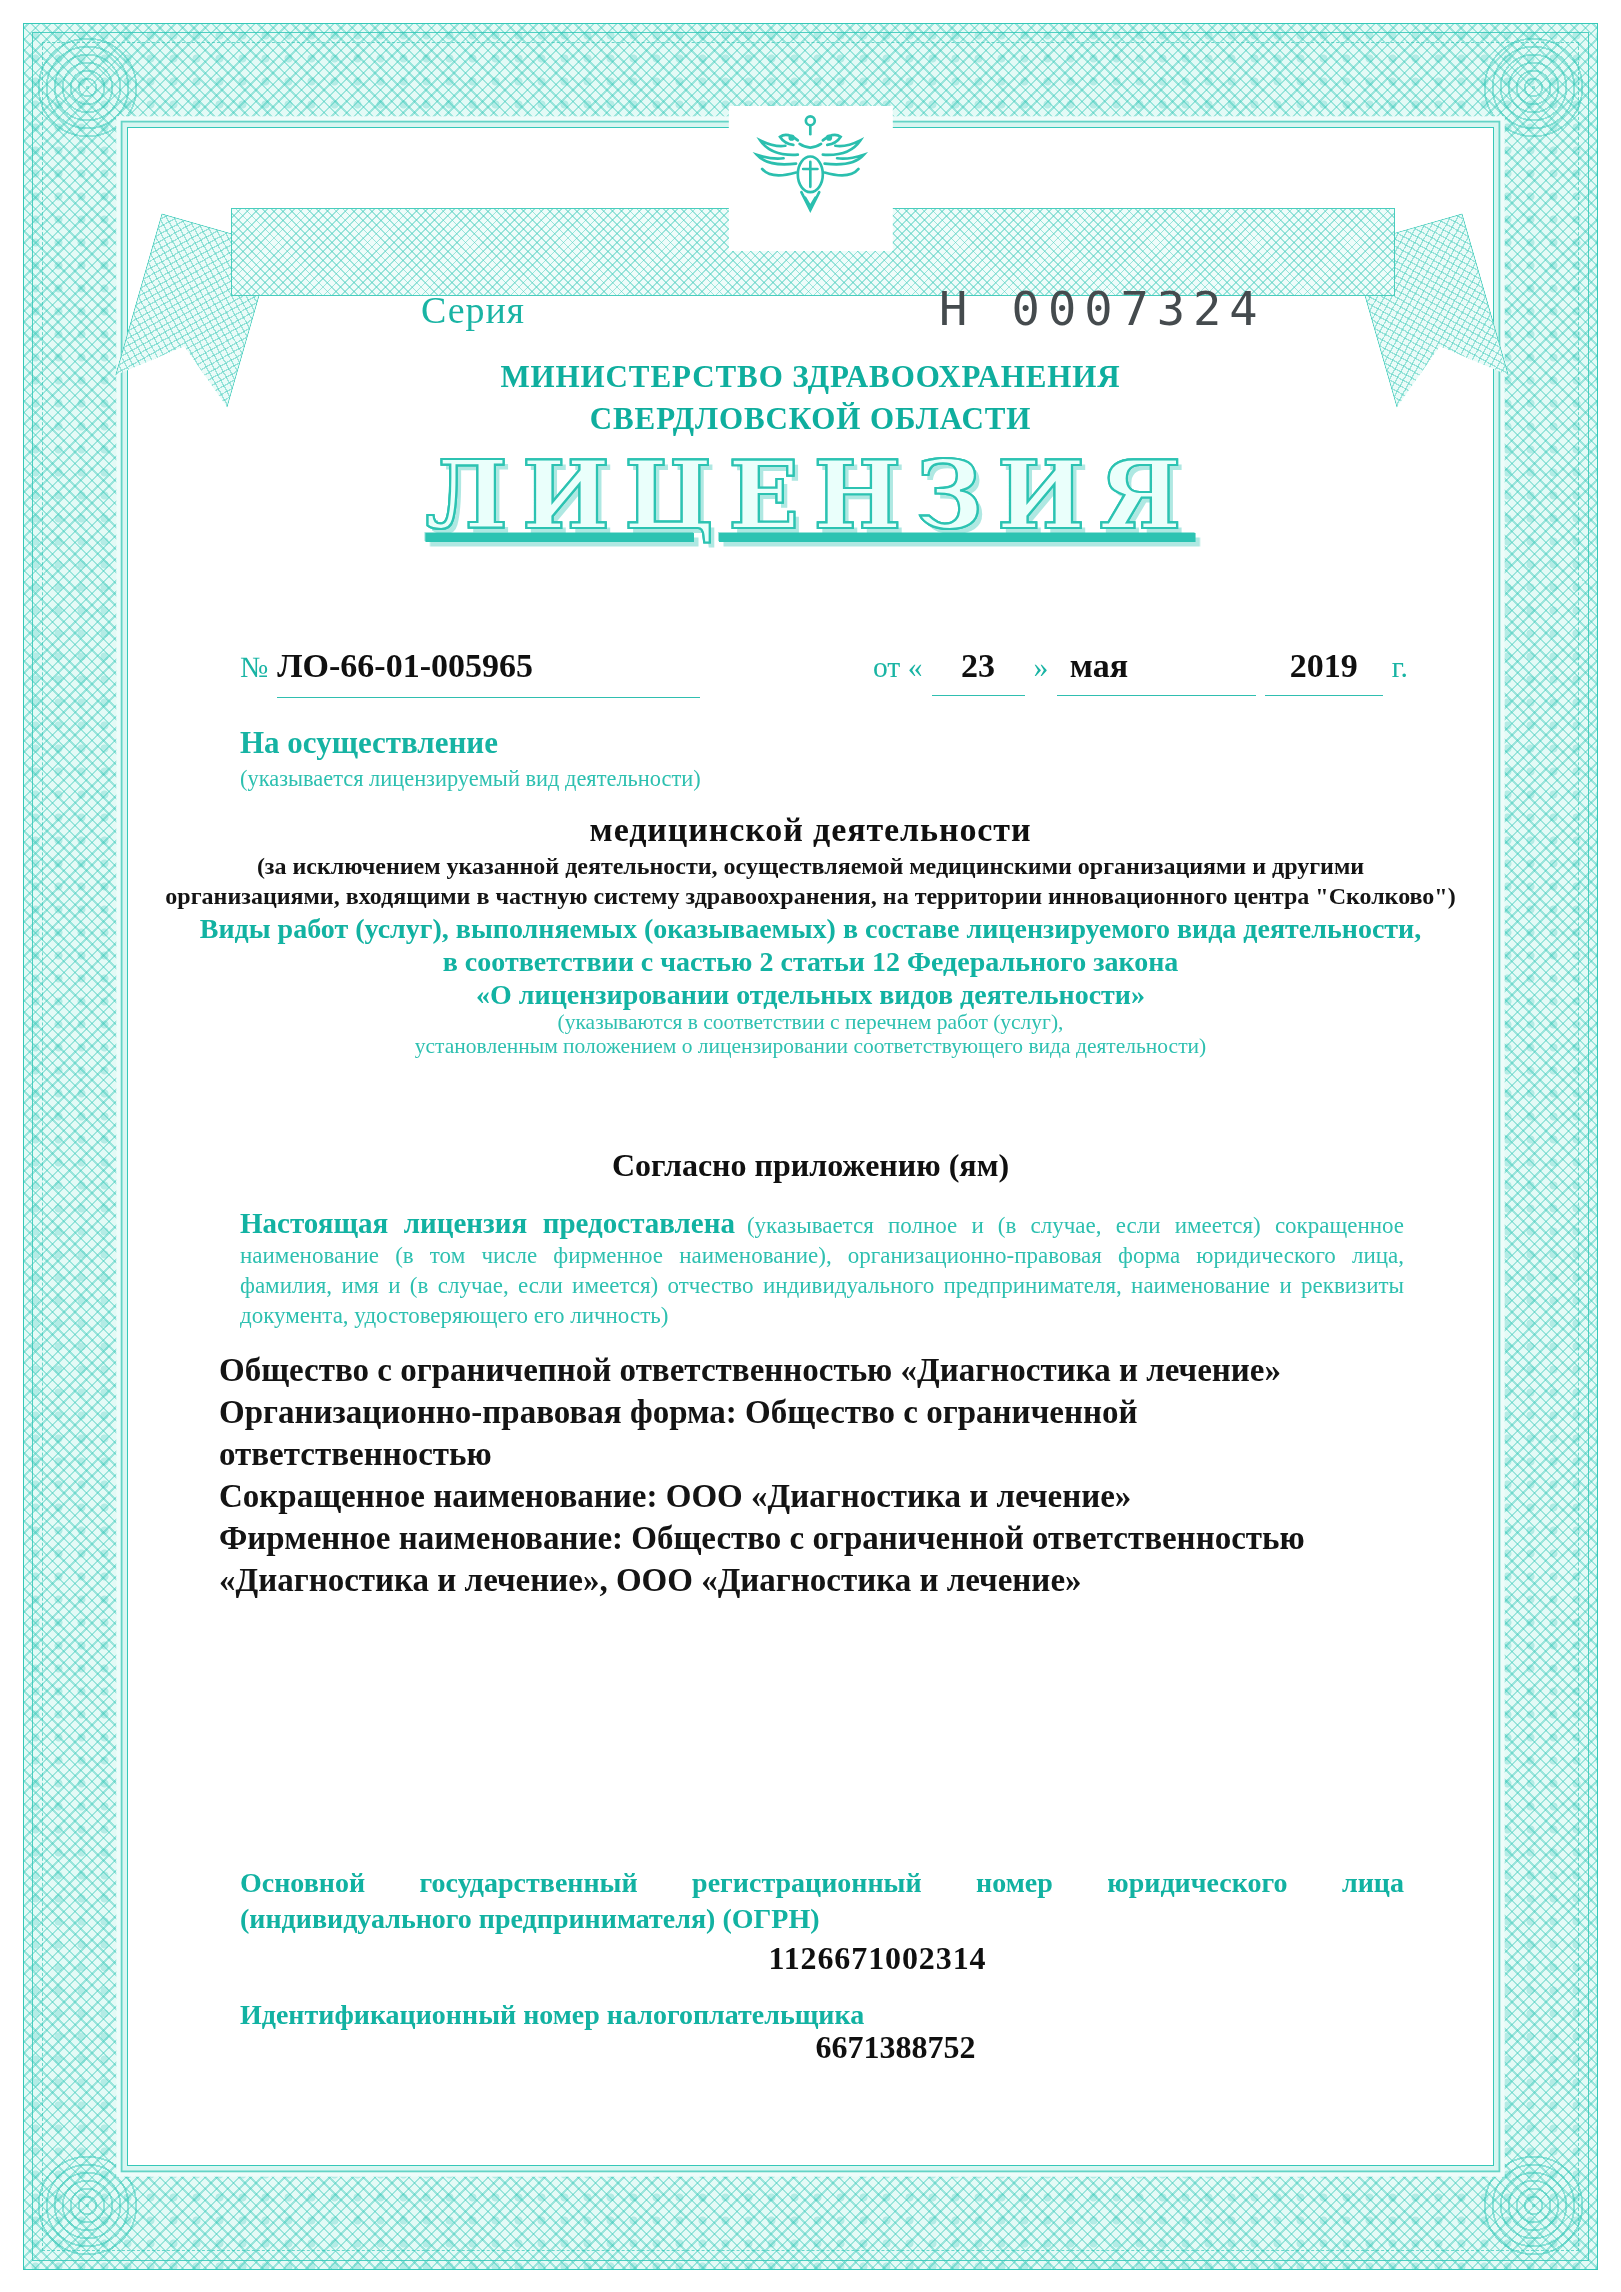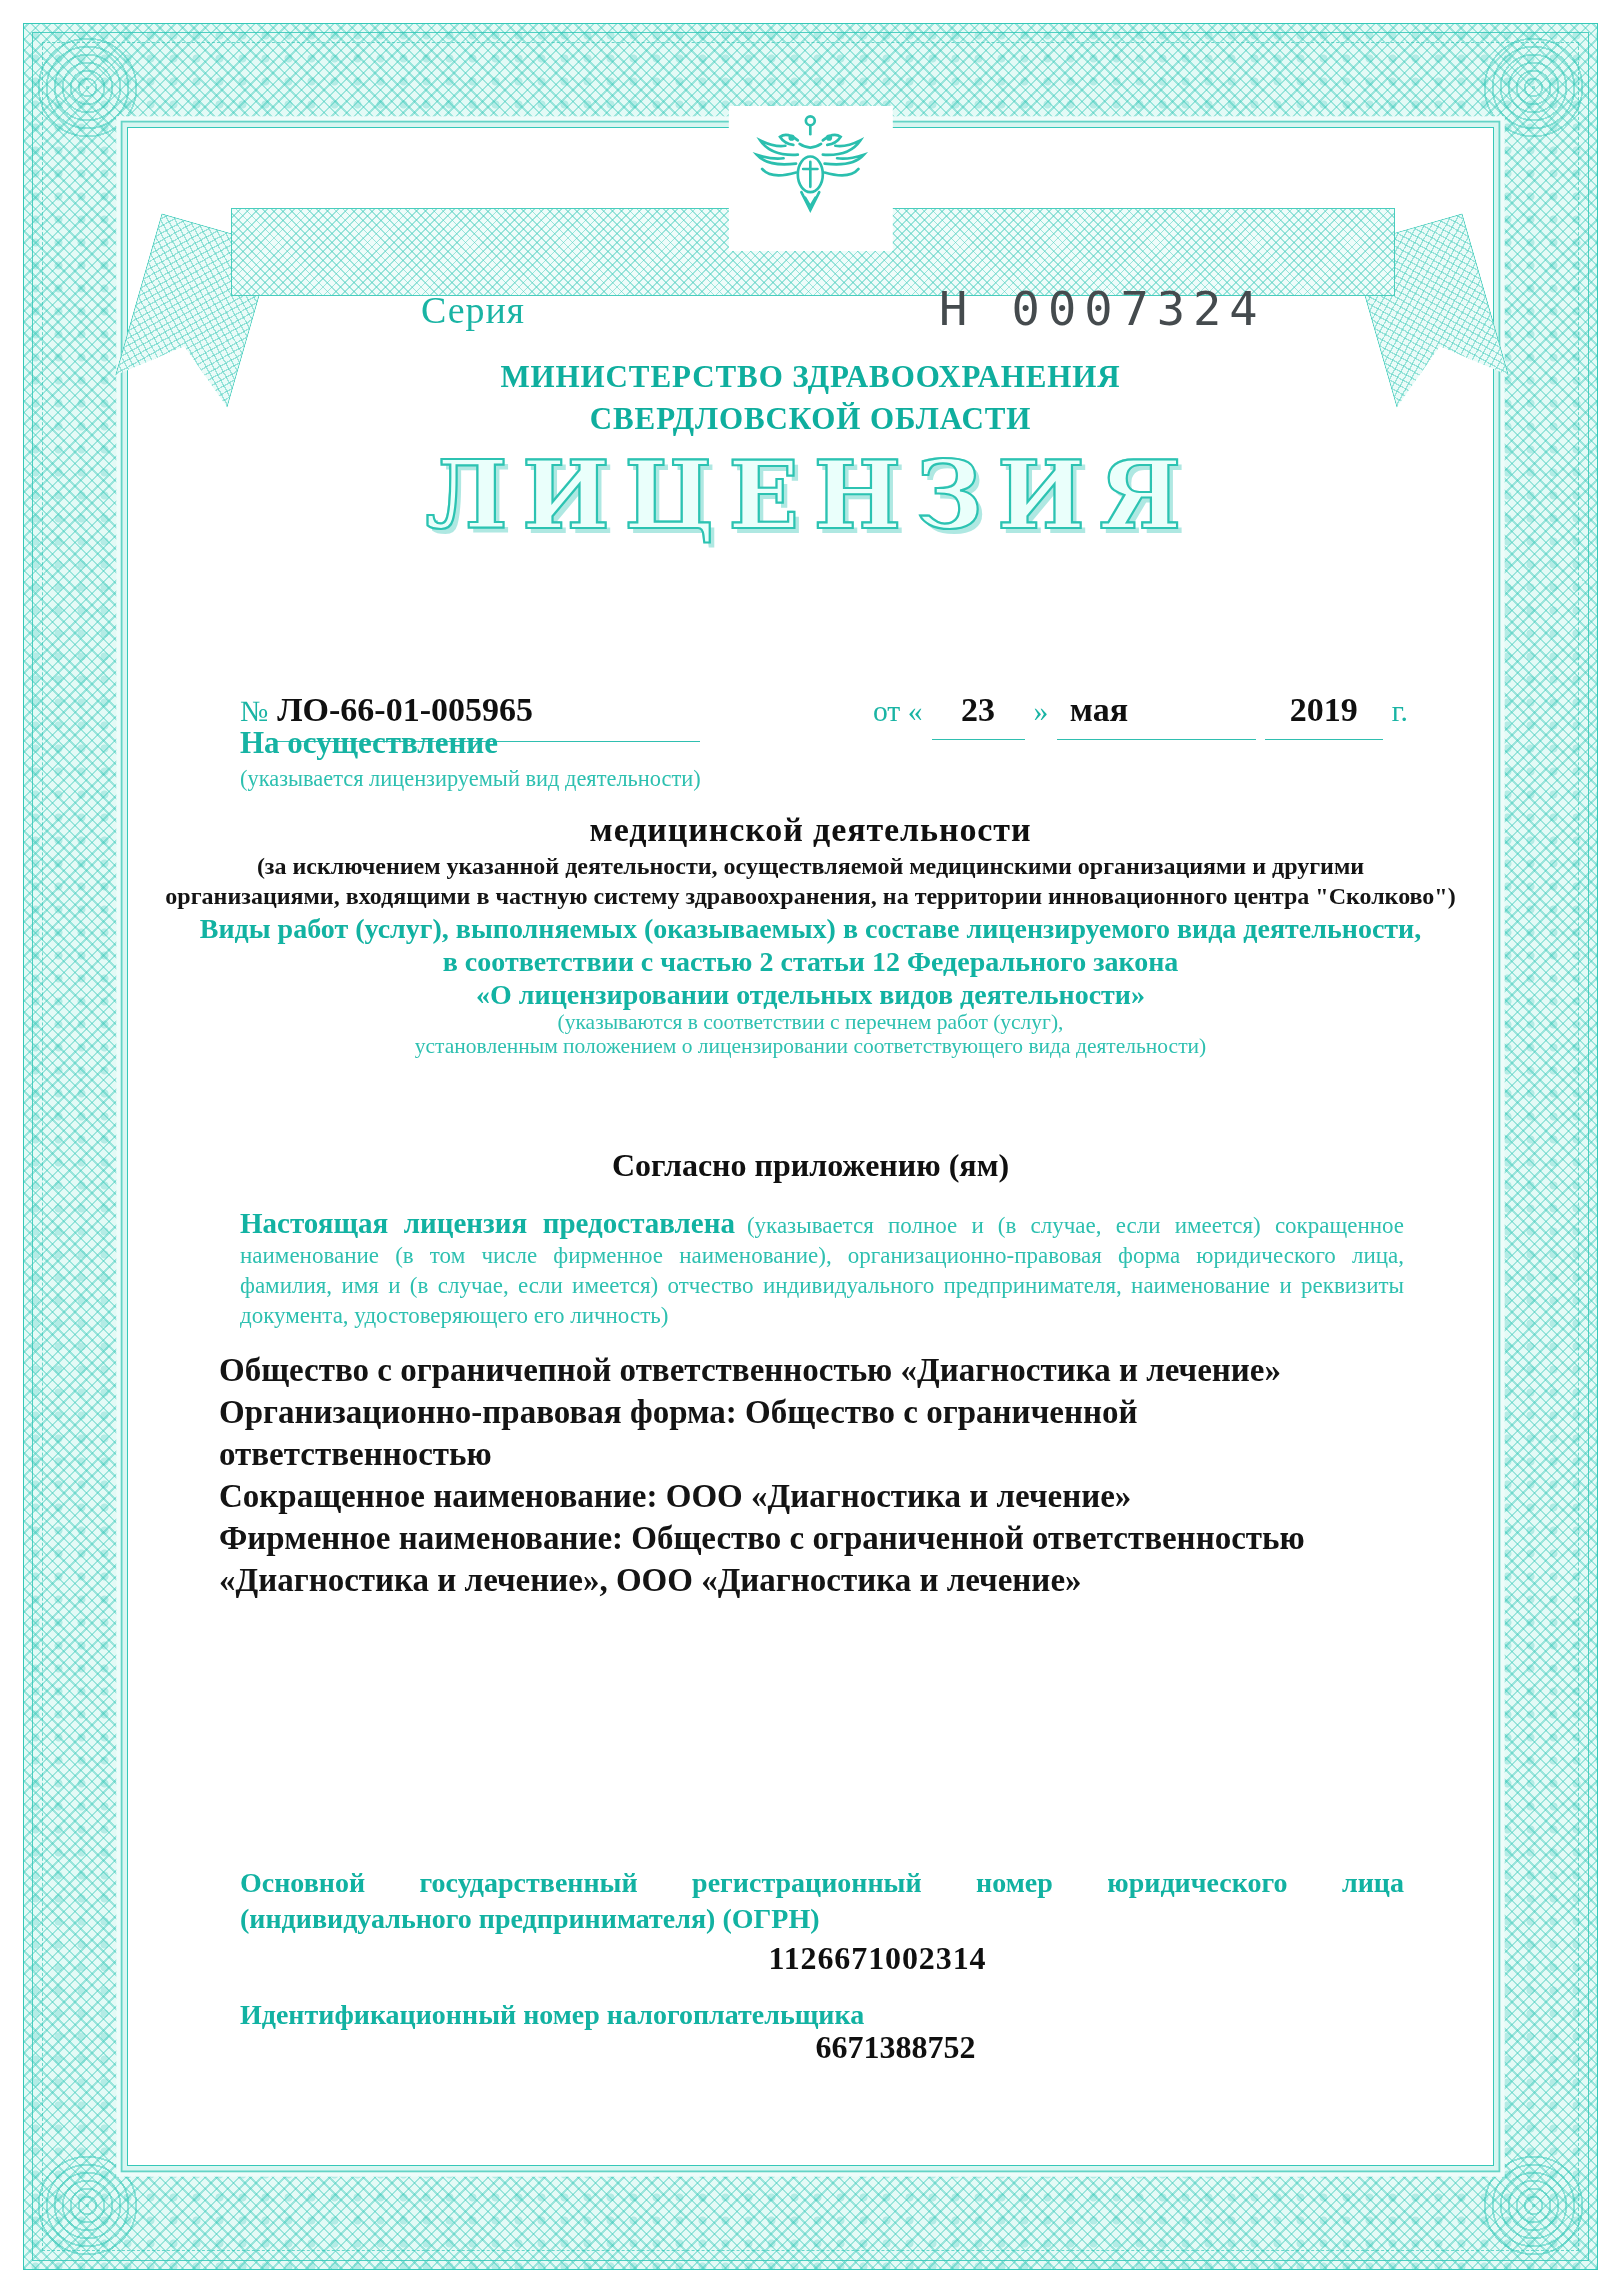--- a/index.html
+++ b/index.html
@@ -88,40 +88,41 @@
     top:356px; font-weight:bold; font-size:31px; line-height:42px;
     color:#0fae9e; letter-spacing:0.9px;
   }
   .license-title {
     top:441px;
     font-family:"DejaVu Serif", serif;
     font-weight:bold; font-size:93px; letter-spacing:14.3px;
     color:#eafffb;
     -webkit-text-stroke:2.2px #2cc3b2;
     text-shadow:4.5px 4.5px 0 rgba(44,195,178,.38), -0.9px -0.9px 0 rgba(44,195,178,.55);
+    text-decoration:underline;
   }
 
   .number-row {
     left:240px; right:213px; top:647px;
     display:flex; justify-content:space-between; align-items:baseline;
   }
   .num-label { font-size:29.6px; color:#19b4a4; margin-right:9px; }
   .num-value {
     display:inline-block; width:423px;
     font-size:34px; font-weight:bold; color:#101010;
     border-bottom:1.8px solid #2fbfb0; padding-bottom:12px;
   }
   .date-group { display:flex; align-items:baseline; gap:9px; }
   .date-label { font-size:29.6px; color:#19b4a4; }
   .slot {
     display:inline-block; border-bottom:1.8px solid #2fbfb0;
     text-align:center; font-weight:bold; color:#101010; font-size:34px; padding-bottom:10px;
   }
   .slot.day  { width:93px; }
-  .slot.month{ width:186px; text-align:left; padding-left:12.5px;margin-top:44px; }
+  .slot.month{ width:186px; text-align:left; padding-left:12.5px; }
   .slot.year { width:118px; }
 
   .activity-heading { left:240px; top:725px; font-size:31px; font-weight:bold; color:#16b3a3; }
   .activity-note    { left:240px; top:766px; font-size:22.4px; color:#2dc0b0; }
   .activity-type    { top:811px; font-size:34px; font-weight:bold; color:#101010; letter-spacing:0.9px; }
   .exception        { top:851px; font-size:24px; font-weight:bold; color:#141414; line-height:30px; }
   .works            { top:912px; font-size:28px; font-weight:bold; color:#12b2a2; line-height:33px; }
   .works-note       { top:1010px; font-size:21.5px; color:#2dc0b0; line-height:24px; }
   .annex            { top:1147px; font-size:32px; font-weight:bold; color:#101010; }
 

